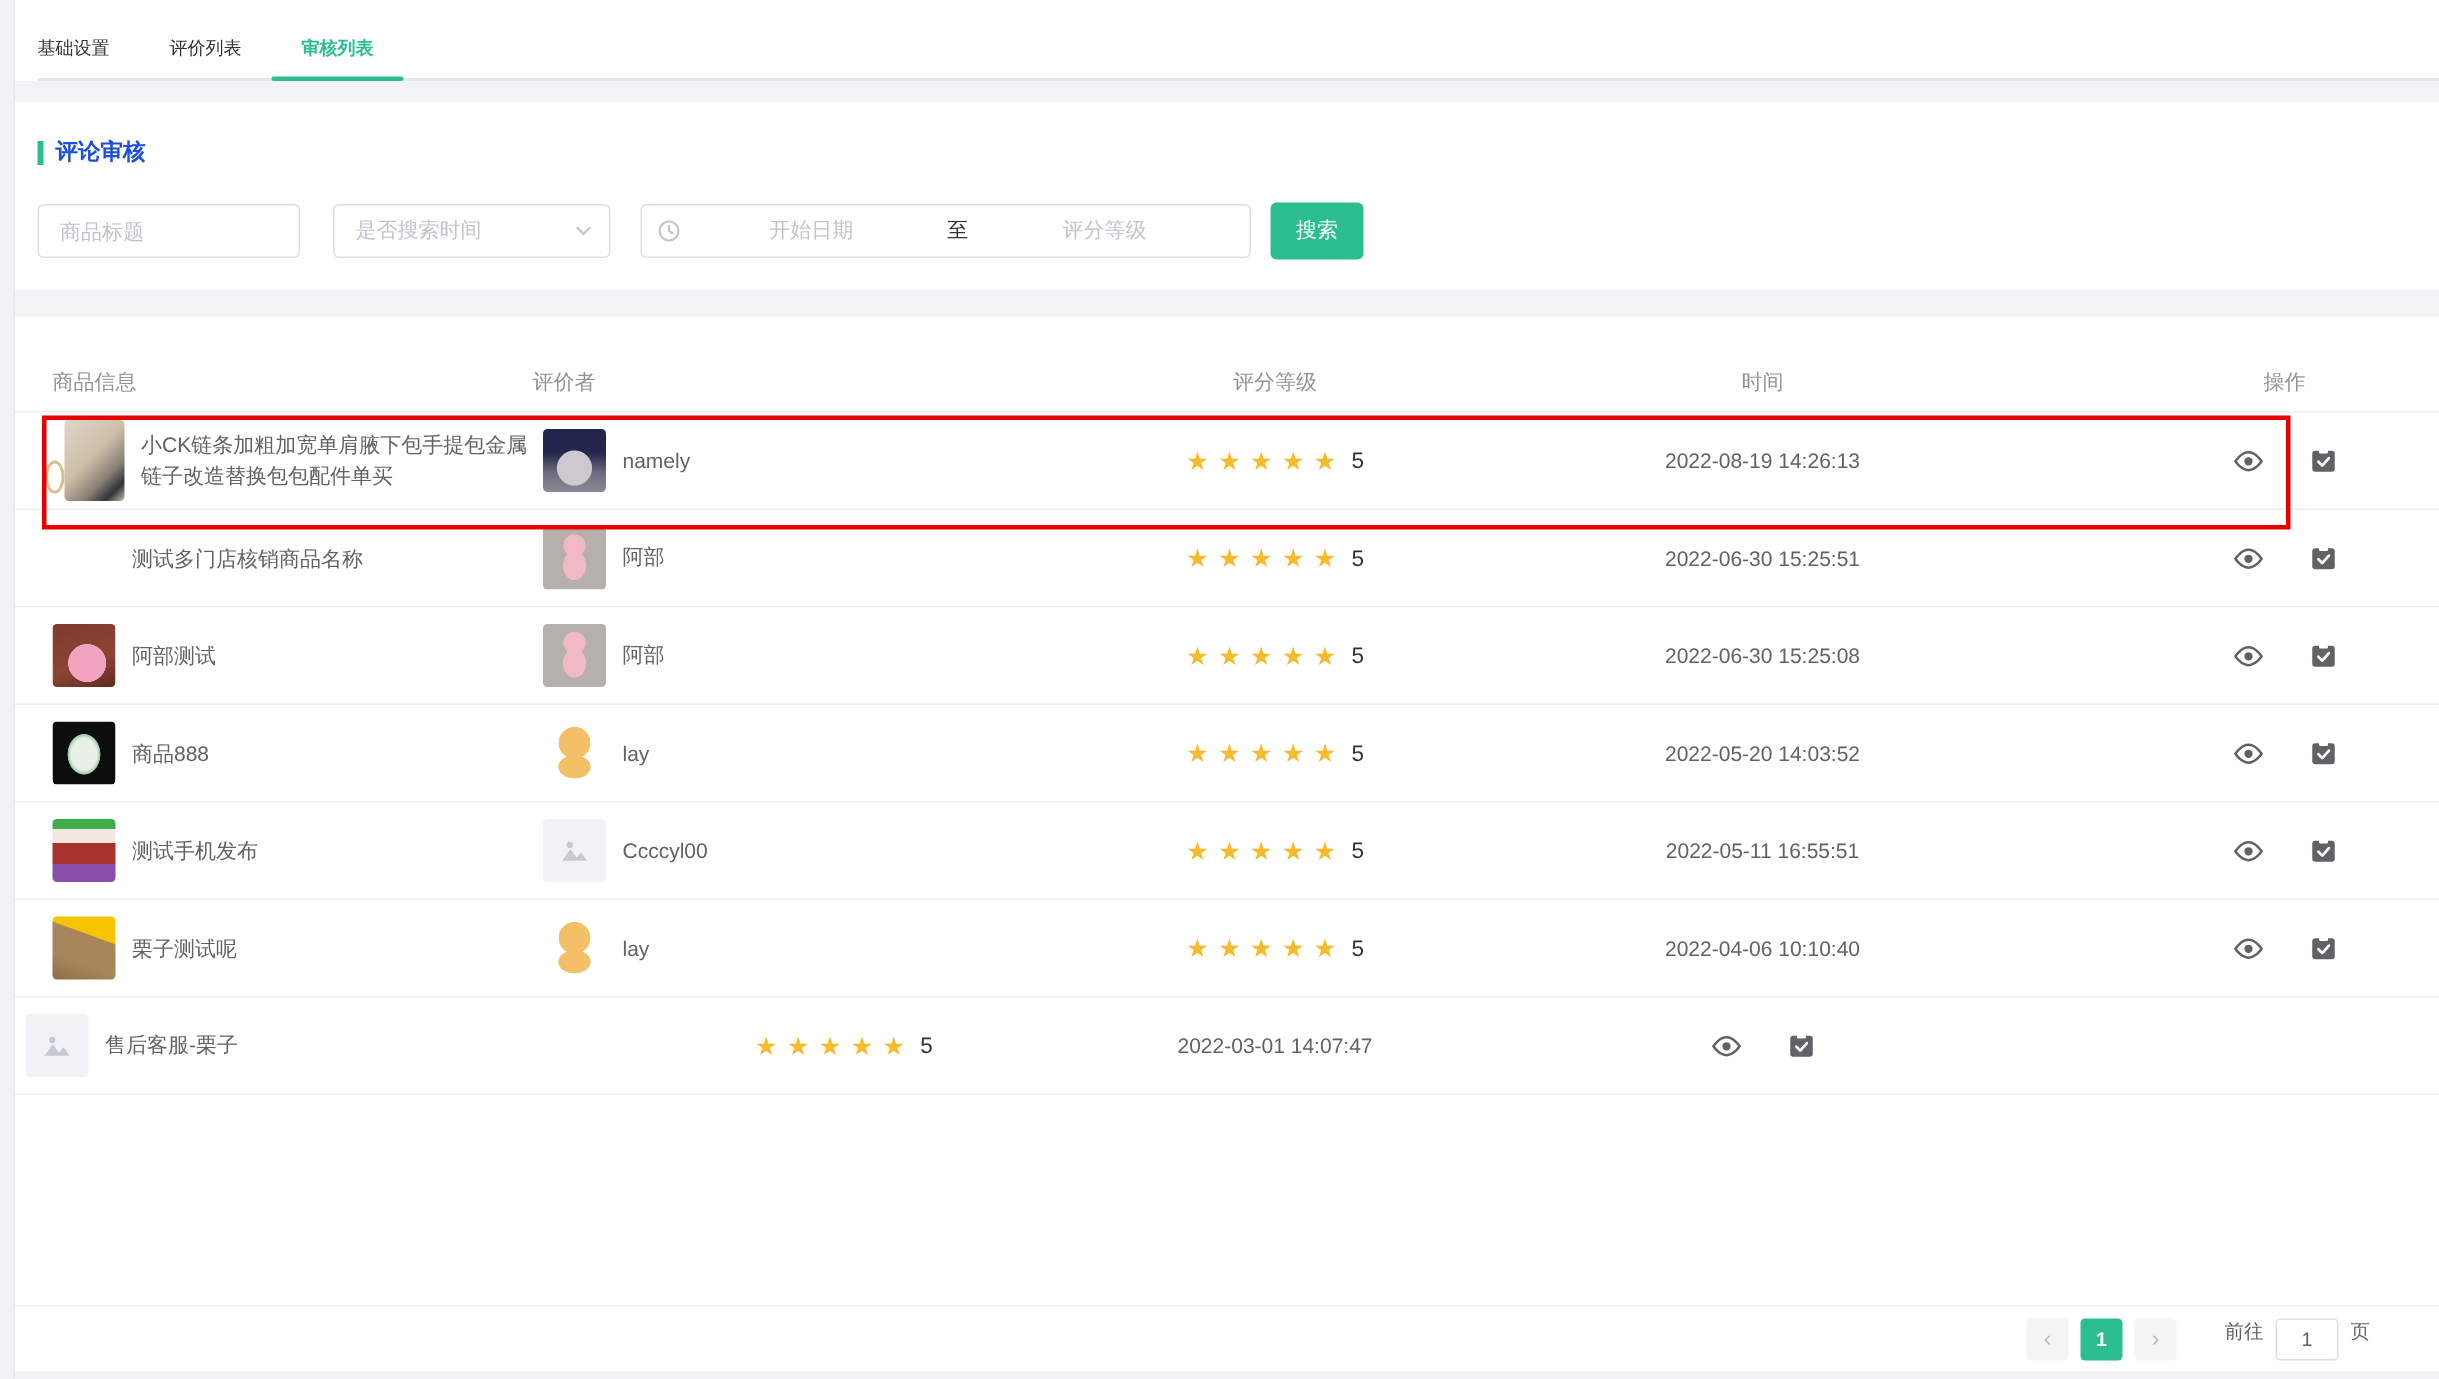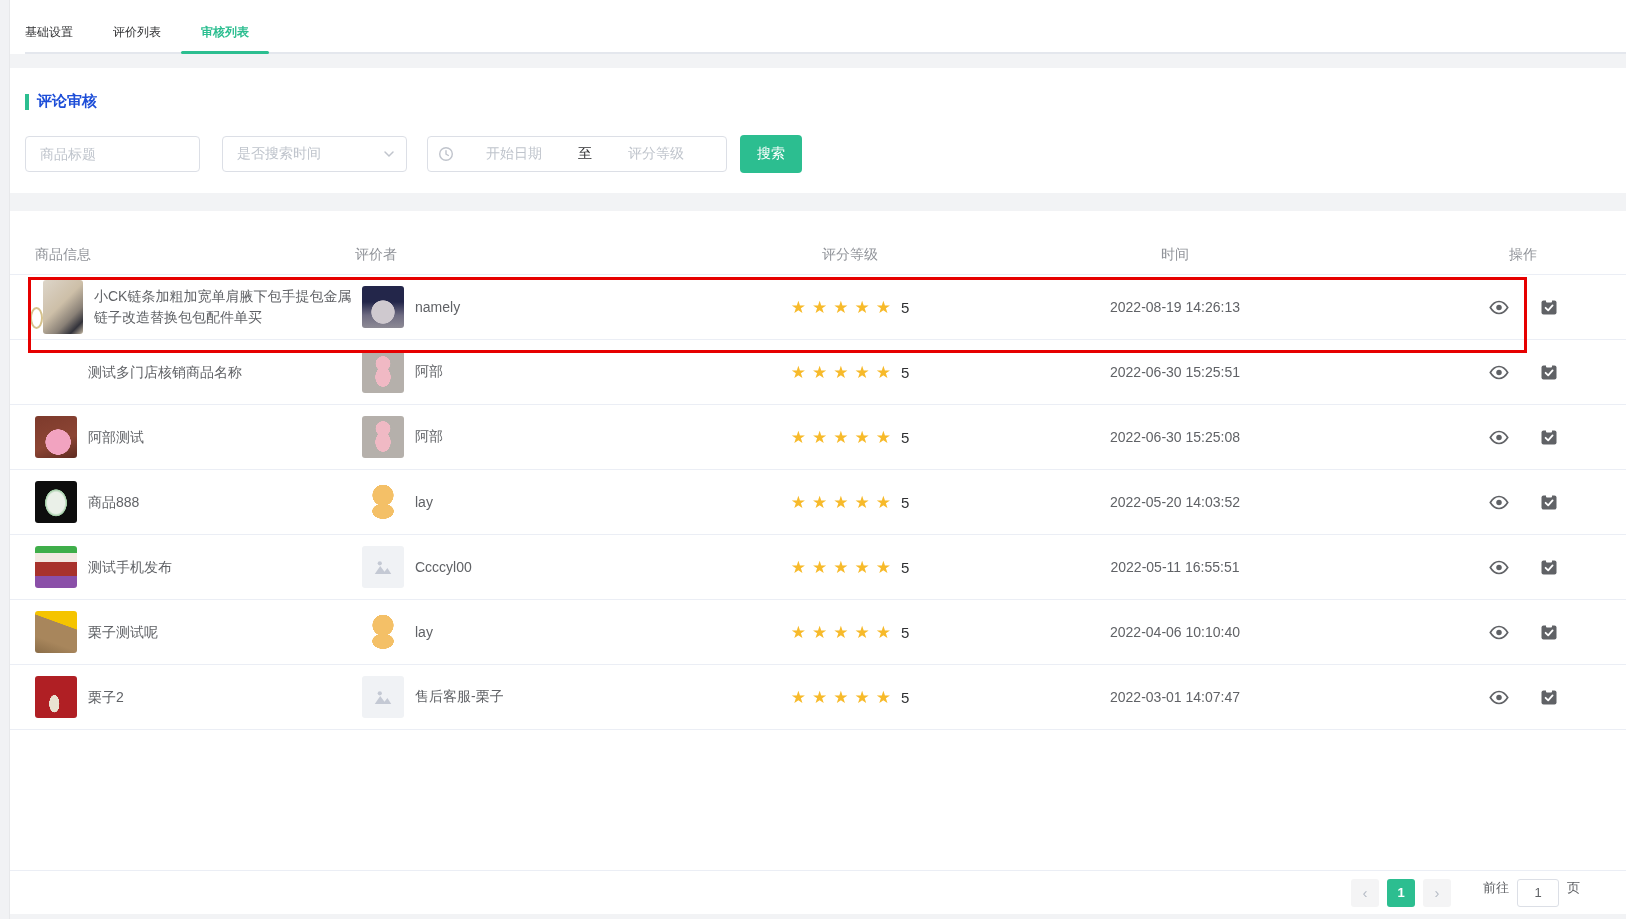--- a/index.html
+++ b/index.html
@@ -21,21 +21,21 @@
   .filter-card { background:#fff; margin-top:14px; padding:24px 15px 20px 15px; }
   .section-title { display:flex; align-items:center; gap:8px; }
   .section-title .bar { width:4px; height:16px; background:#2cbe90; }
   .section-title .txt { font-size:15px; font-weight:bold; color:#1d4ed8; }
   .filter-row { display:flex; align-items:center; margin-top:24px; }
   .f-input, .f-select, .f-daterange { height:36px; border:1px solid #dcdfe6; border-radius:4px; background:#fff; display:flex; align-items:center; font-size:14px; color:#bfc4cc; }
   .f-input { width:175px; padding:0 14px; }
   .f-input input { border:none; outline:none; width:100%; font-size:14px; color:#a21caf; font-family:inherit; }
   .f-input input::placeholder, .goto-input::placeholder { color:#bfc4cc; }
   .f-select { width:185px; margin-left:22px; padding:0 10px 0 14px; justify-content:space-between; cursor:pointer; }
-  .f-daterange { width:300px; margin-left:20px; padding:0 10px; }
+  .f-daterange { width:407px; margin-left:20px; padding:0 10px; }
   .f-daterange .seg { flex:1; text-align:center; }
   .f-daterange .to { color:#303133; padding:0 4px; }
   .search-btn { margin-left:13px; width:62px; height:38px; background:#2cbe90; color:#fff; border:none; border-radius:4px; font-size:14px; cursor:pointer; font-family:inherit; }
 
   
   .table-card { background:#fff; margin-top:18px; position:relative; height:703px; padding-top:24px; }
   .thead, .trow { display:grid; grid-template-columns:345px 415px 160px 490px 1fr; align-items:center; }
   .thead { height:40px; color:#909399; font-size:14px; border-bottom:1px solid #ebeef5; }
   .trow { height:65px; border-bottom:1px solid #ebeef5; font-size:14px; color:#606266; position:relative; }
   .trow.highlighted::after { content:""; position:absolute; left:18px; right:99px; top:2px; height:70px;
@@ -364,26 +364,20 @@
         <svg width="18" height="18" viewBox="0 0 18 18">
                 <rect x="1.5" y="2.5" width="15" height="14" rx="2" fill="#606266"></rect>
                 <rect x="6" y="1" width="6" height="3.4" rx="1" fill="#ffffff"></rect>
                 <path d="M5.6 9.8l2.6 2.6 4.4-5" stroke="#ffffff" stroke-width="1.8" fill="none" stroke-linecap="round" stroke-linejoin="round"></path>
               </svg>
       </span>
     </div>
   </div>
 
   <div class="trow">
-    <div class="c-product">
-      <div class="thumb t-wine">
-        
-      </div>
-      <div class="p-title">栗子2</div>
-    </div>
     <div class="c-product" style="padding-left:7px">
       <div class="avatar a-placeholder">
         <svg width="22" height="22" viewBox="0 0 24 24" fill="#c4c9d4">
                 <circle cx="8.5" cy="8" r="2.3"></circle>
                 <path d="M3 19.5l6-8.5 4.6 6.2 3.2-4 4.2 6.3z"></path>
               </svg>
       </div>
       <div>售后客服-栗子</div>
     </div>
     <div class="c-rating">

